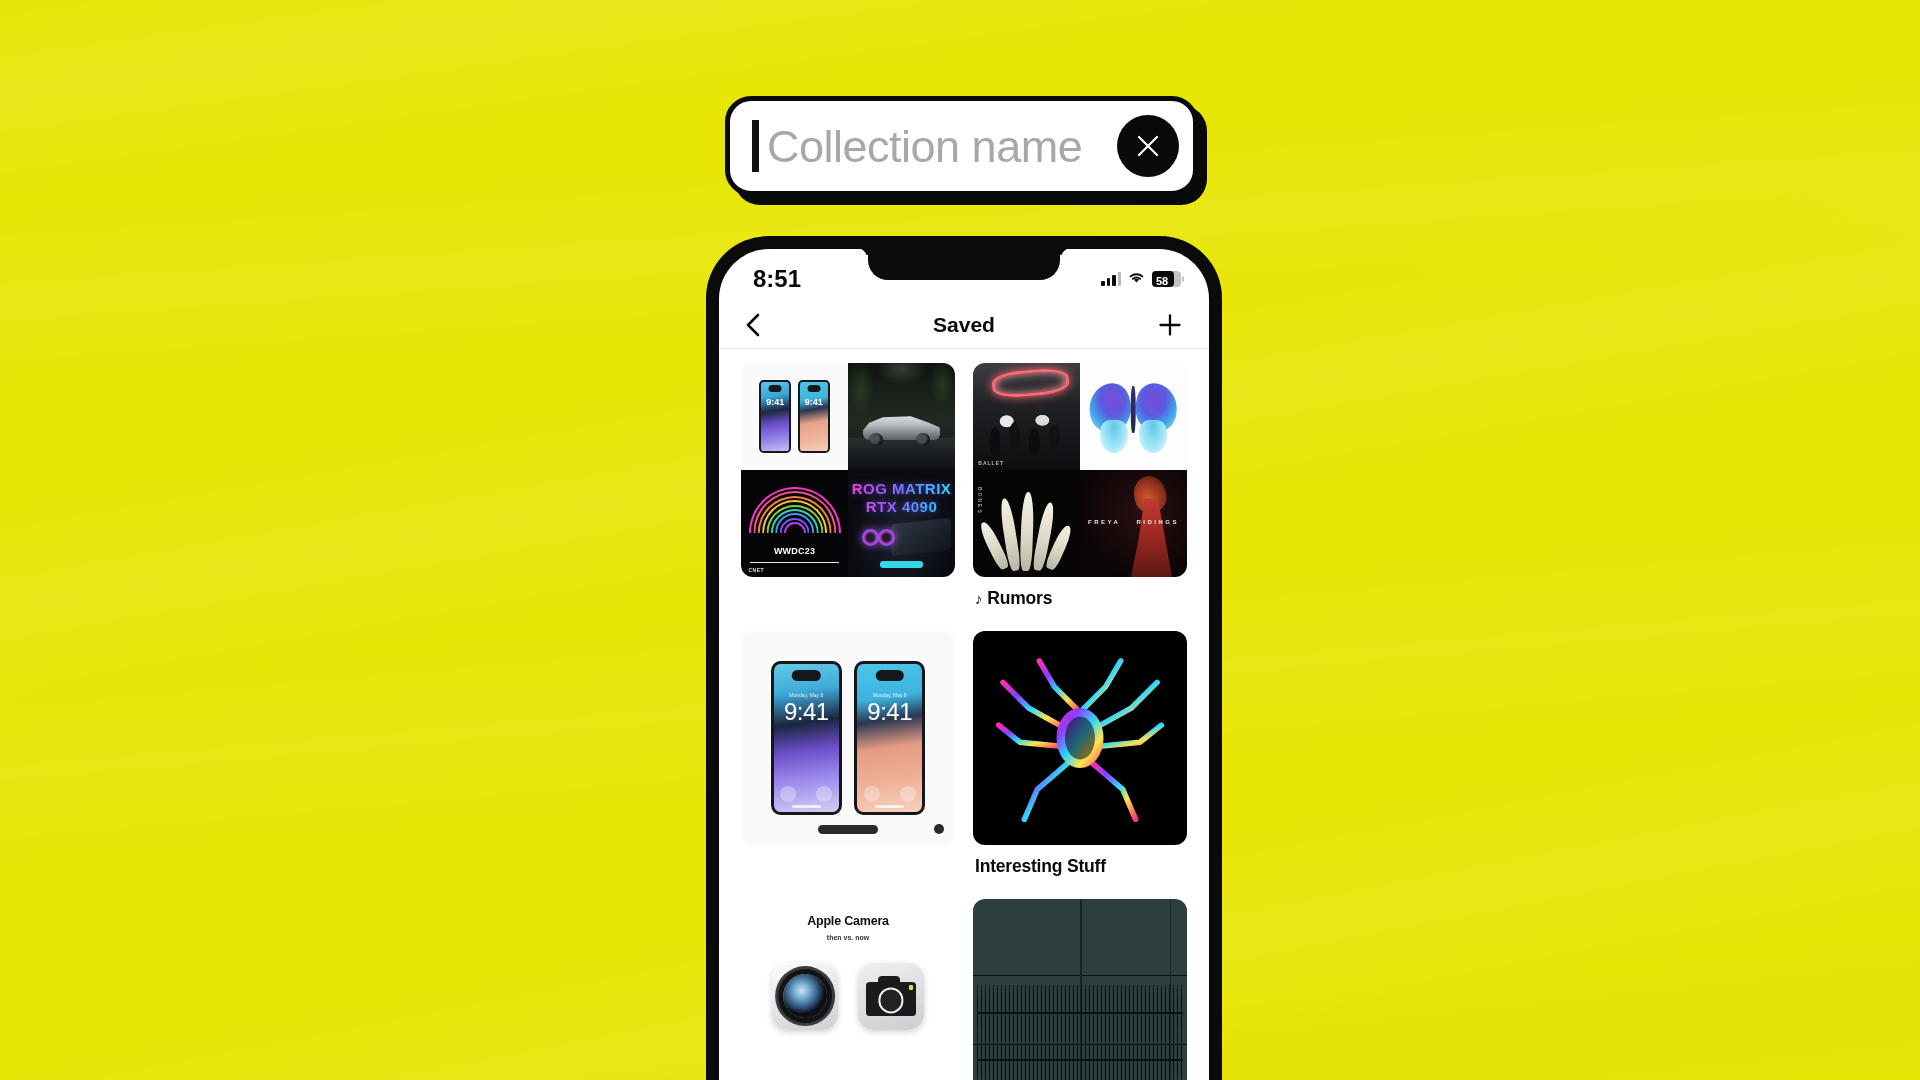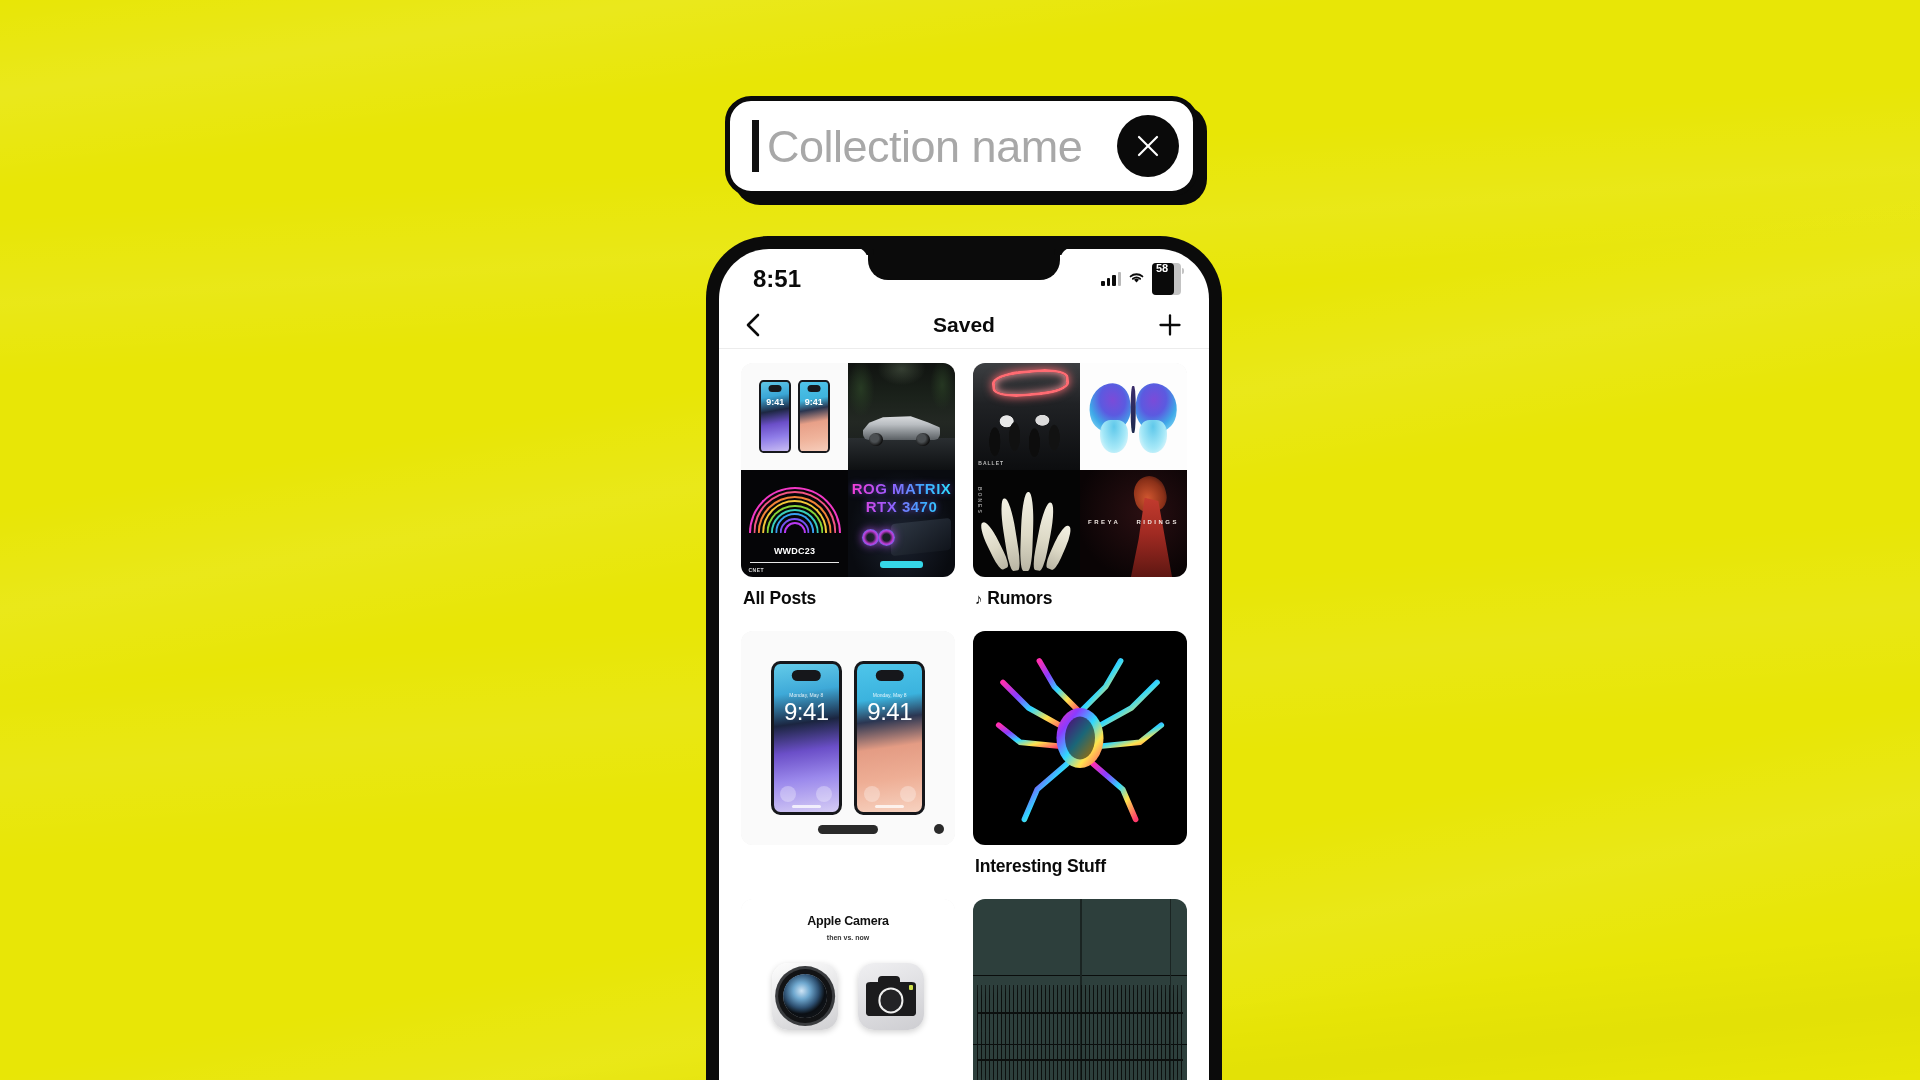--- a/index.html
+++ b/index.html
@@ -123,24 +123,24 @@
   }
   #status-right { display: flex; align-items: center; gap: 7px; }
   .bars { display: flex; align-items: flex-end; gap: 2px; height: 14px; }
   .bars i { display: block; width: 3.5px; background: #0a0a0a; border-radius: 1px; }
   .bars i:nth-child(1){height:5px}
   .bars i:nth-child(2){height:8px}
   .bars i:nth-child(3){height:11px}
   .bars i:nth-child(4){height:14px; background:#b9b9b9}
   .battery {
     position: relative;
-    width: 29px; height: 32px;
+    width: 29px; height: 16px;
     border-radius: 4px;
     background: #c3c3c3;
-    display: flex; align-items: flex-start;
+    display: flex; align-items: flex-end;
   }
   .battery .fill {
     position: absolute; left:0; top:0;
     width: 22px; height: 100%;
     background: #0a0a0a;
     border-radius: 4px;
   }
   .battery .pct {
     position: relative;
     color: #fff; font-size: 11px; font-weight: 700;
@@ -642,31 +642,28 @@
                       <div class="arc" style="width: 24%; height: 24%; border-color: rgb(194, 59, 255) rgb(194, 59, 255) transparent; opacity: 0.95;"></div>
                     </div>
                   <div class="wd">WWDC23</div>
                   <div class="ln"></div>
                   <div class="cnet">CNET</div>
                 </div>
               </div>
               <div>
                 <div class="art art-rog">
                   <div class="t1">ROG MATRIX</div>
-                  <div class="t2">RTX 3470</div>
+                  <div class="t2">RTX 4090</div>
                   <div class="gpu"></div>
                   <div class="fan f1"></div>
                   <div class="fan f2"></div>
                   <div class="pill"></div>
                 </div>
               </div>
             </div>
-          </div>
-          <div class="coll-label">
-            <span>All Posts</span>
           </div>
         </div>
 
         <div class="coll">
           <div class="coll-thumb">
             <div class="quad">
               <div>
                 <div class="art art-alb1">
                   <div class="neon"></div>
                   <div class="figs"></div>

